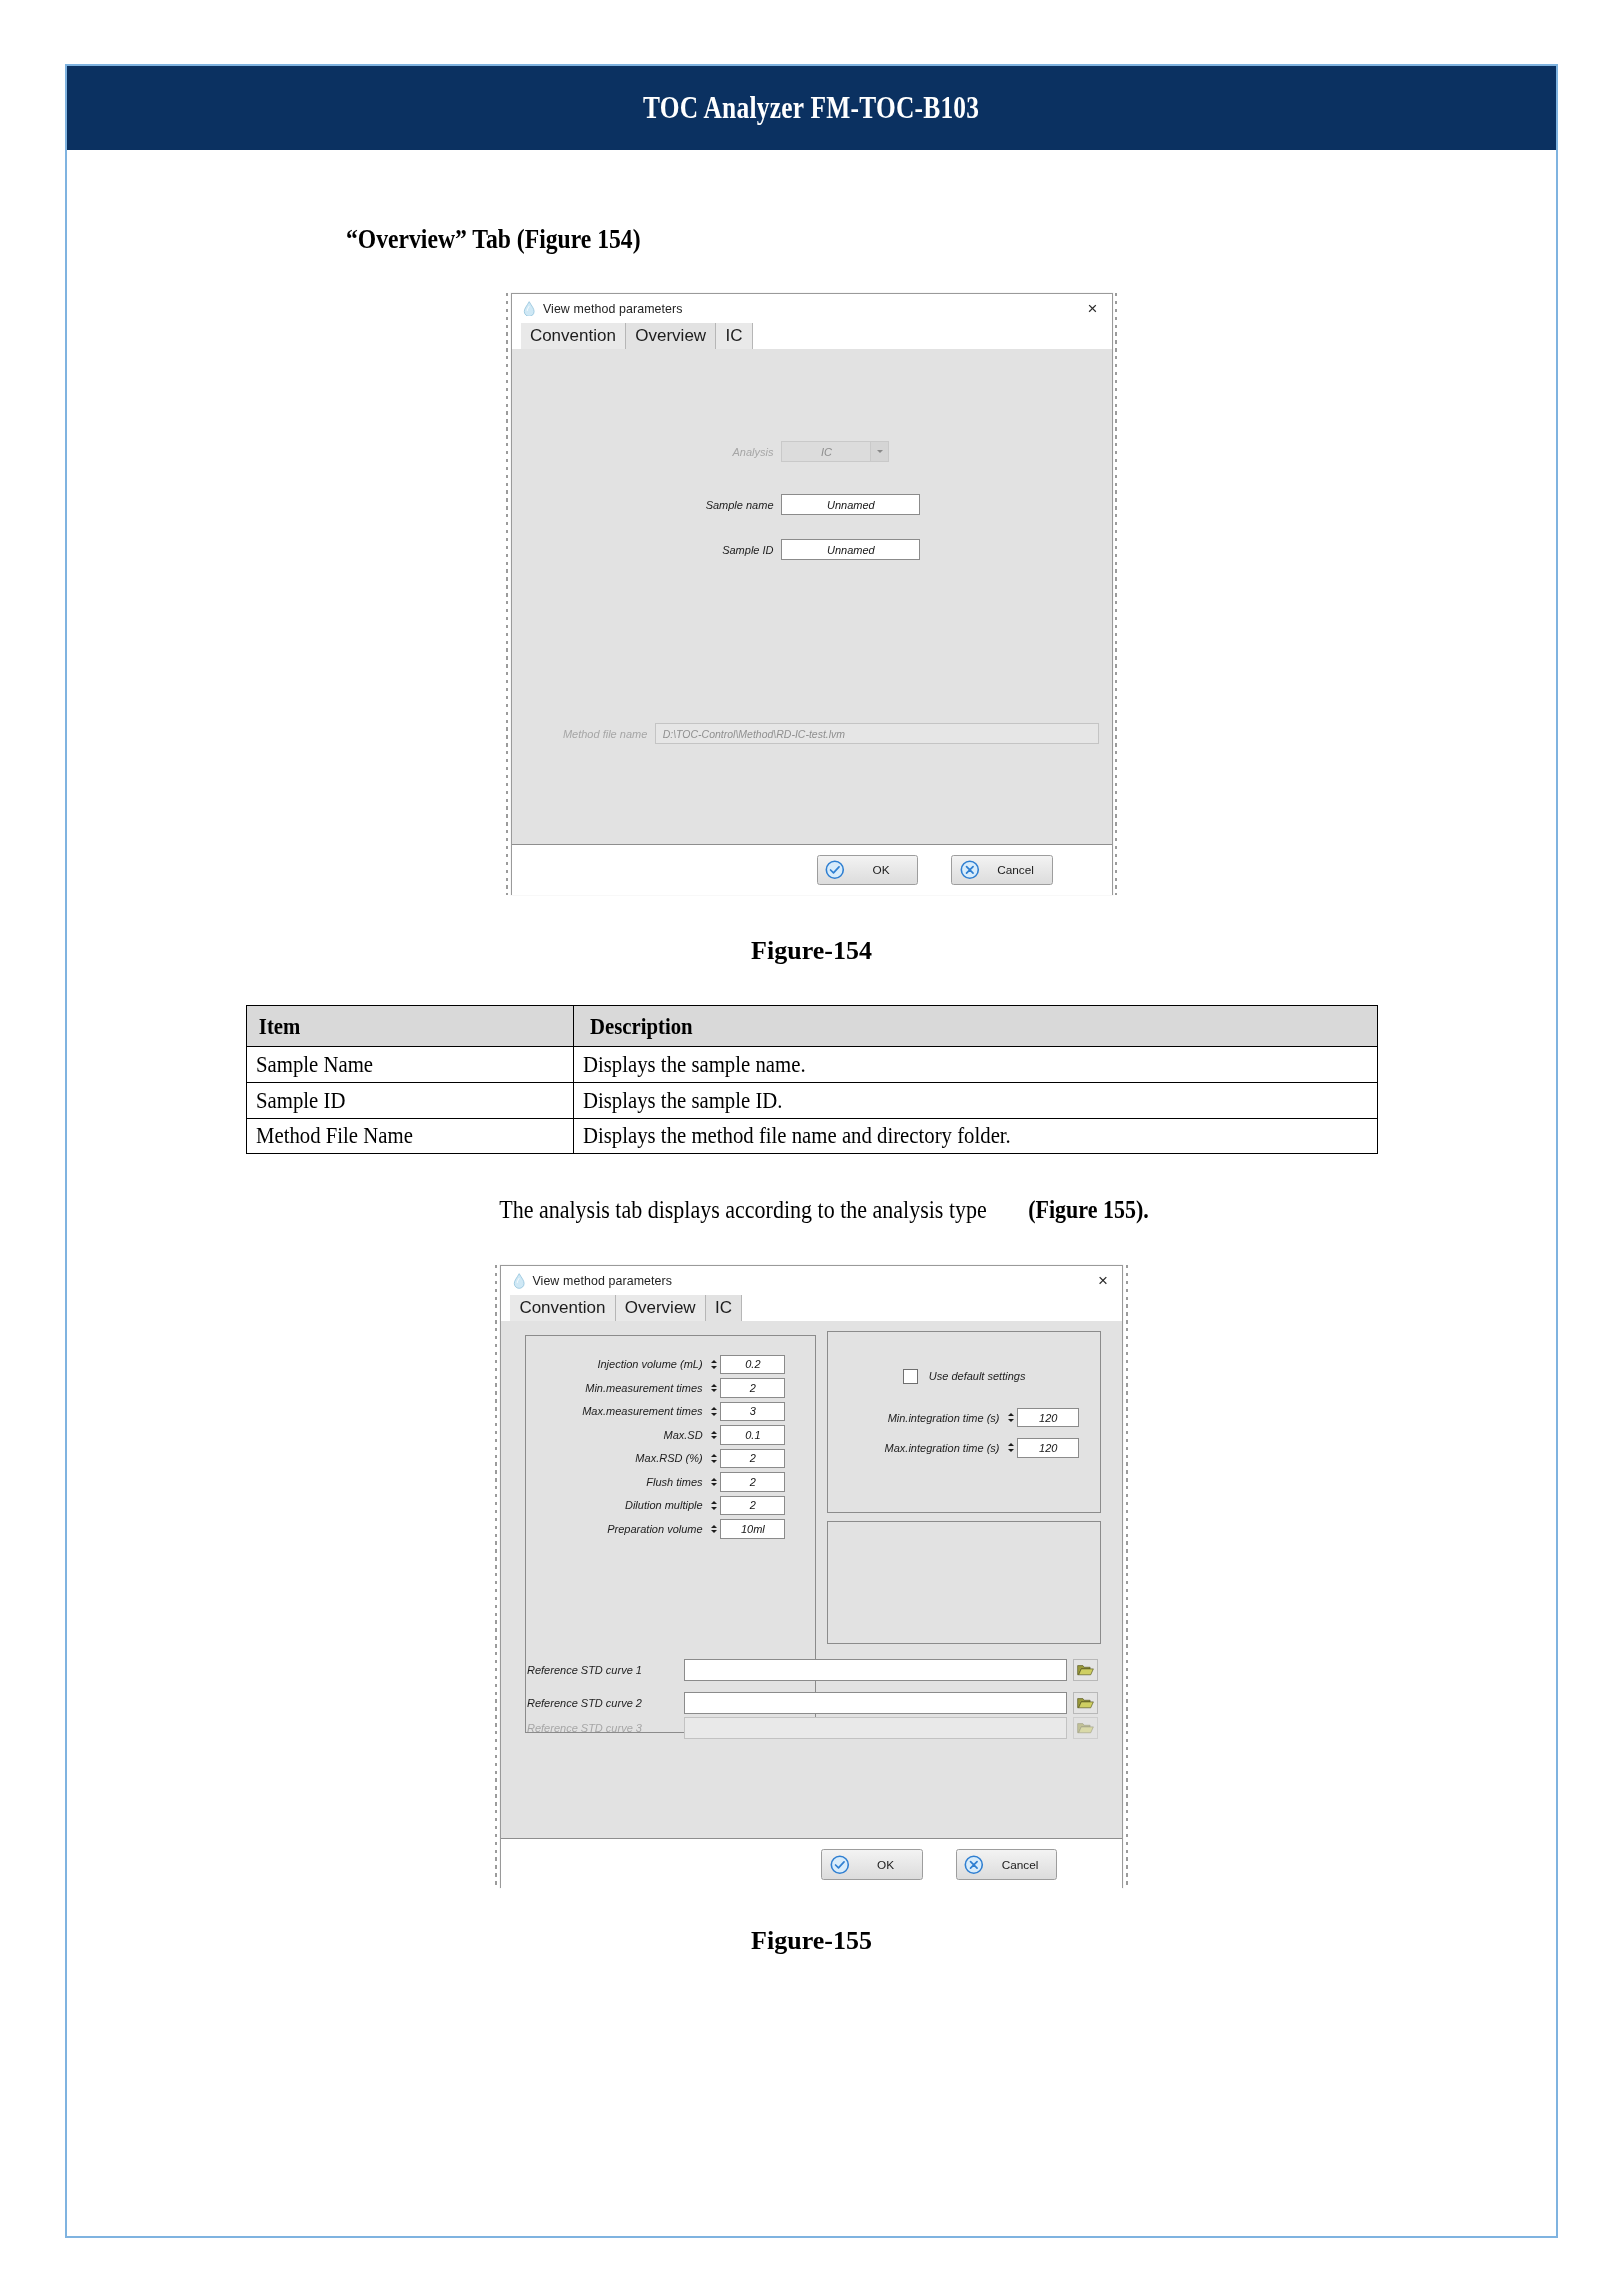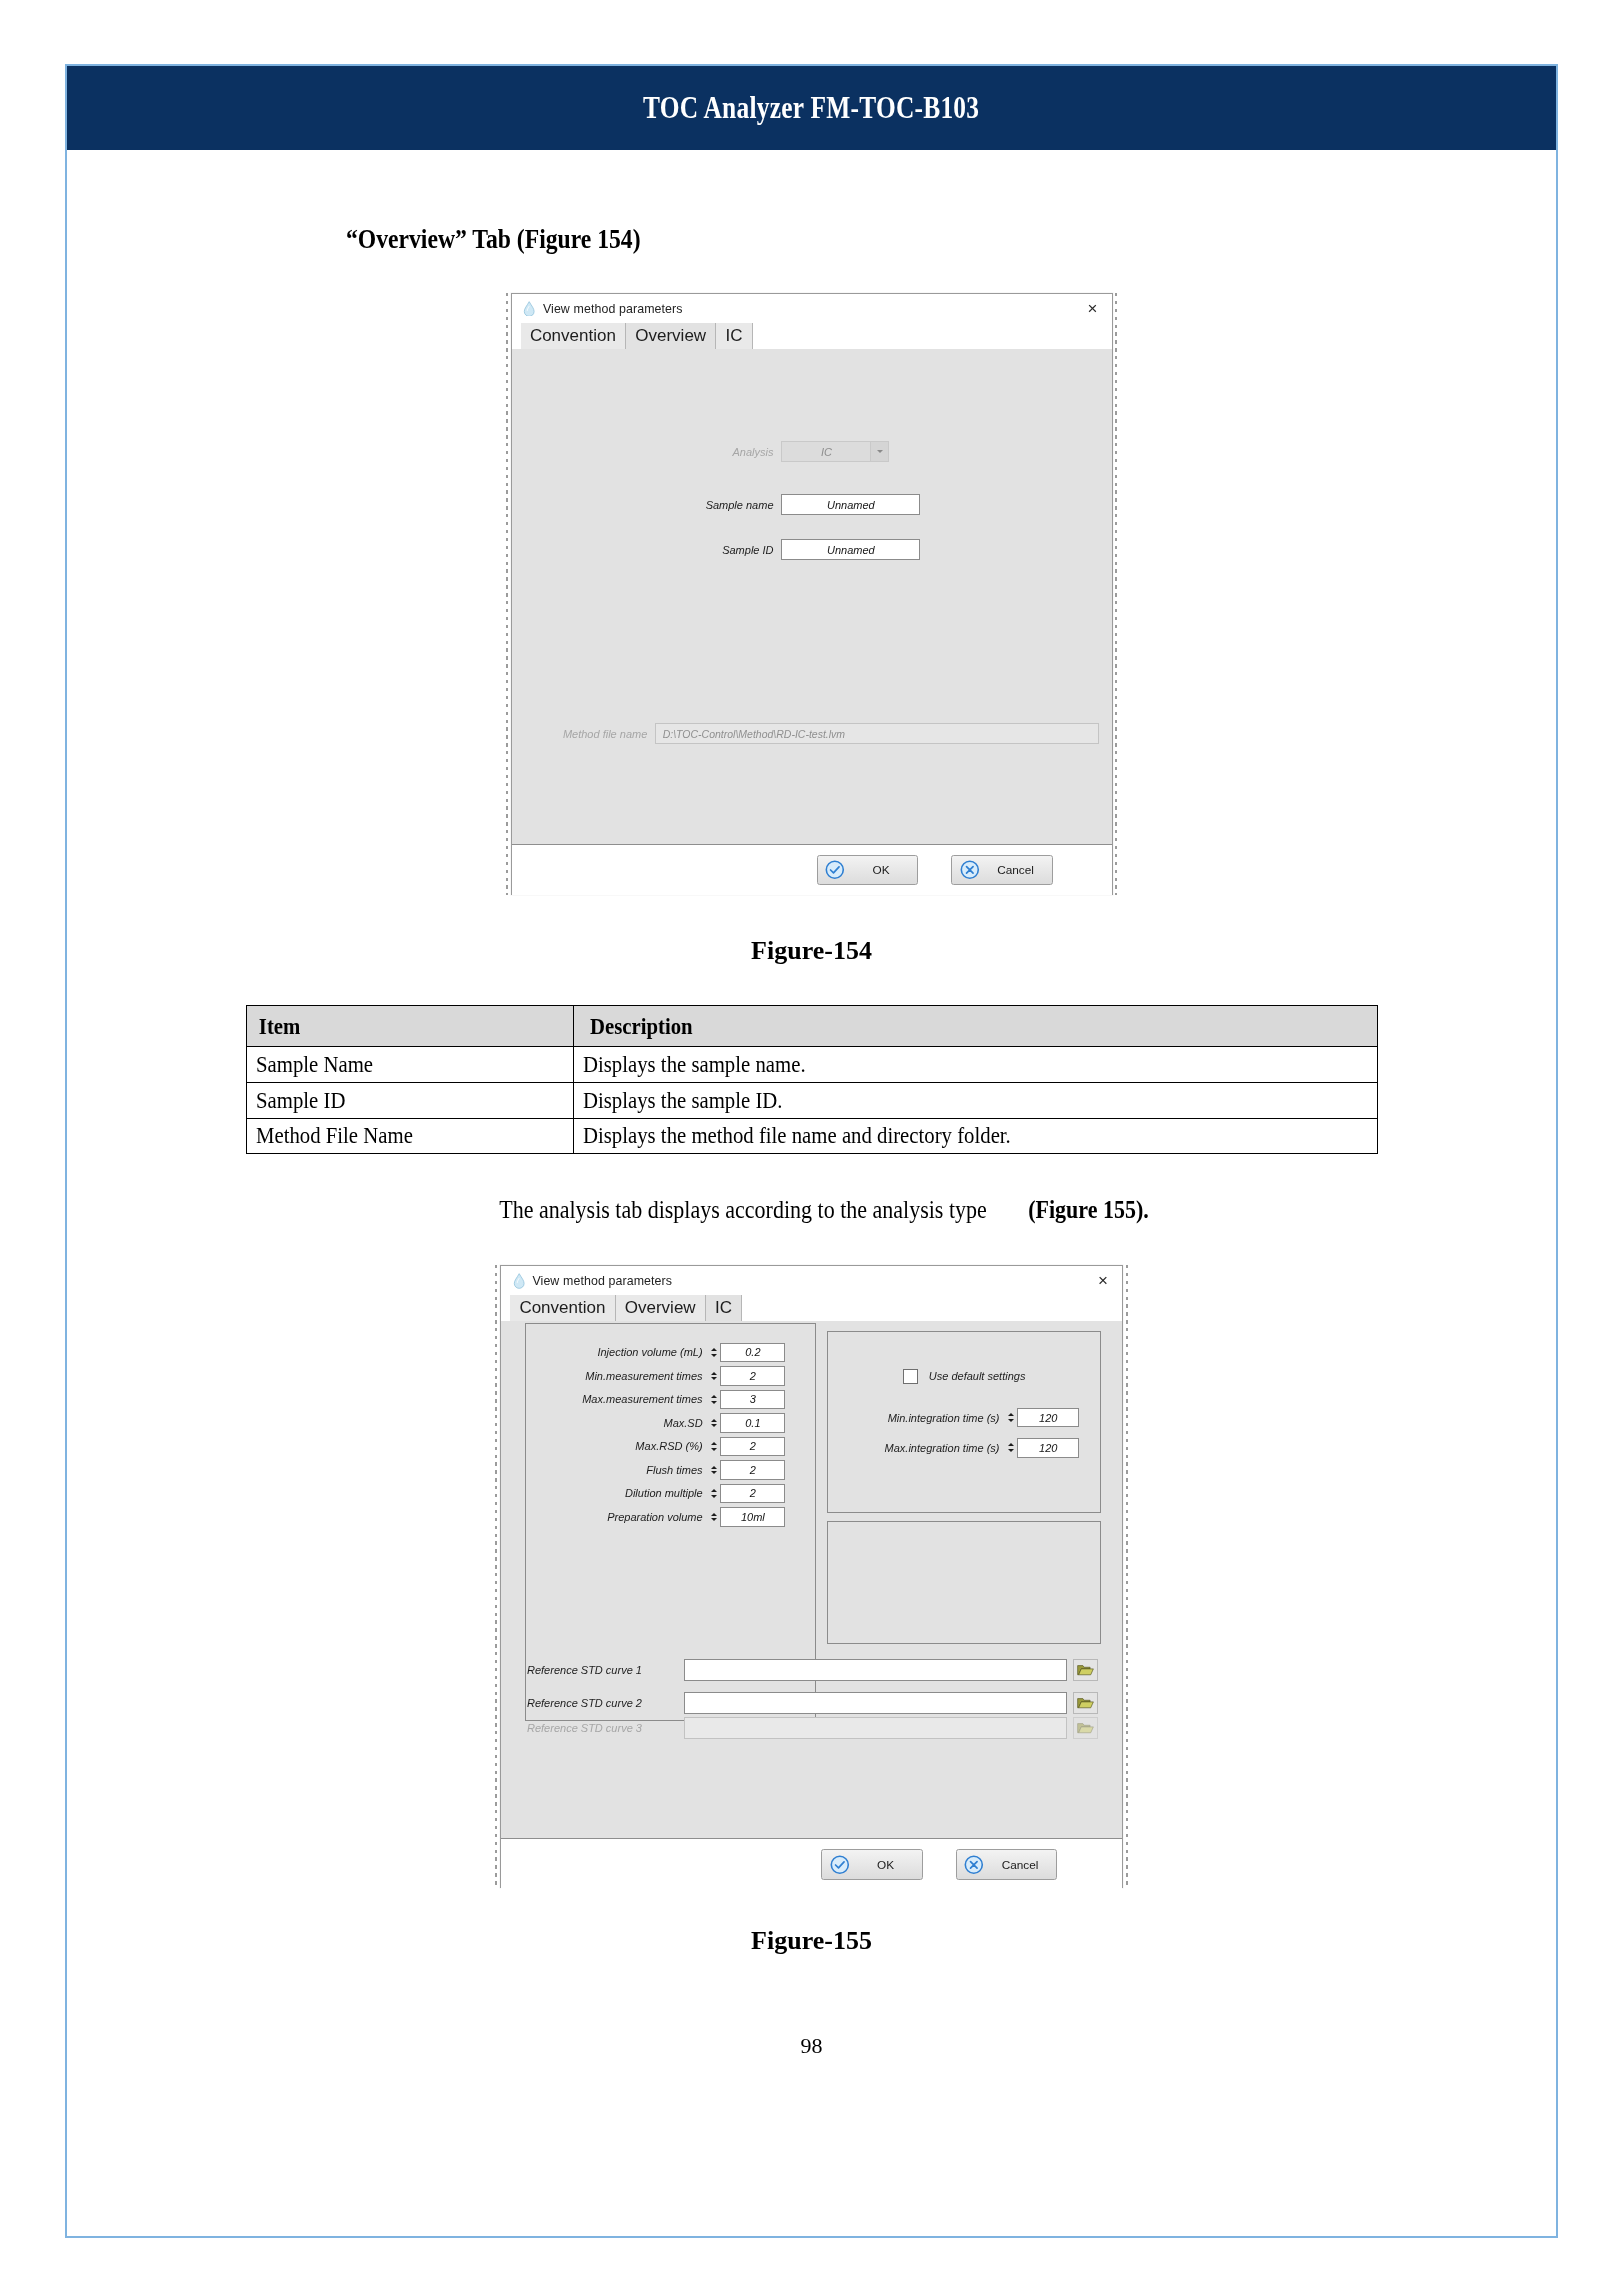--- a/index.html
+++ b/index.html
@@ -480,21 +480,21 @@
 
       <div class="dlg-tabs">
         <div class="dlg-tab plain">Convention</div>
         <div class="dlg-tab plain">Overview</div>
         <div class="dlg-tab active">IC</div>
         <div class="dlg-tab-spacer"></div>
       </div>
 
       <div class="dlg-body" style="height:517px;">
 
-        <div class="groupbox" style="left:23.6px; top:2px; width:291px; height:398px;">
+        <div class="groupbox" style="left:23.6px; top:14px; width:291px; height:398px;">
           <div style="padding:18.3px 10.5px 0 0;">
             <div class="frow">
               <div class="flabel" style="width:177px;">Injection volume (mL)</div>
               <div class="spin">
                   <i class="up"></i>
                   <i class="dn"></i>
                 </div>
               <div class="fvalue" style="width:65px;">0.2</div>
             </div>
             <div class="frow">
@@ -633,16 +633,15 @@
           </svg>
           <span class="btn-label">Cancel</span>
         </div>
       </div>
 
     </div>
   </div>
 
   <div class="fig-caption" style="margin-top:38px;">Figure-155</div>
 
-  <div class="page-number">98</div>
 
 </div>
 
 
 </body></html>

